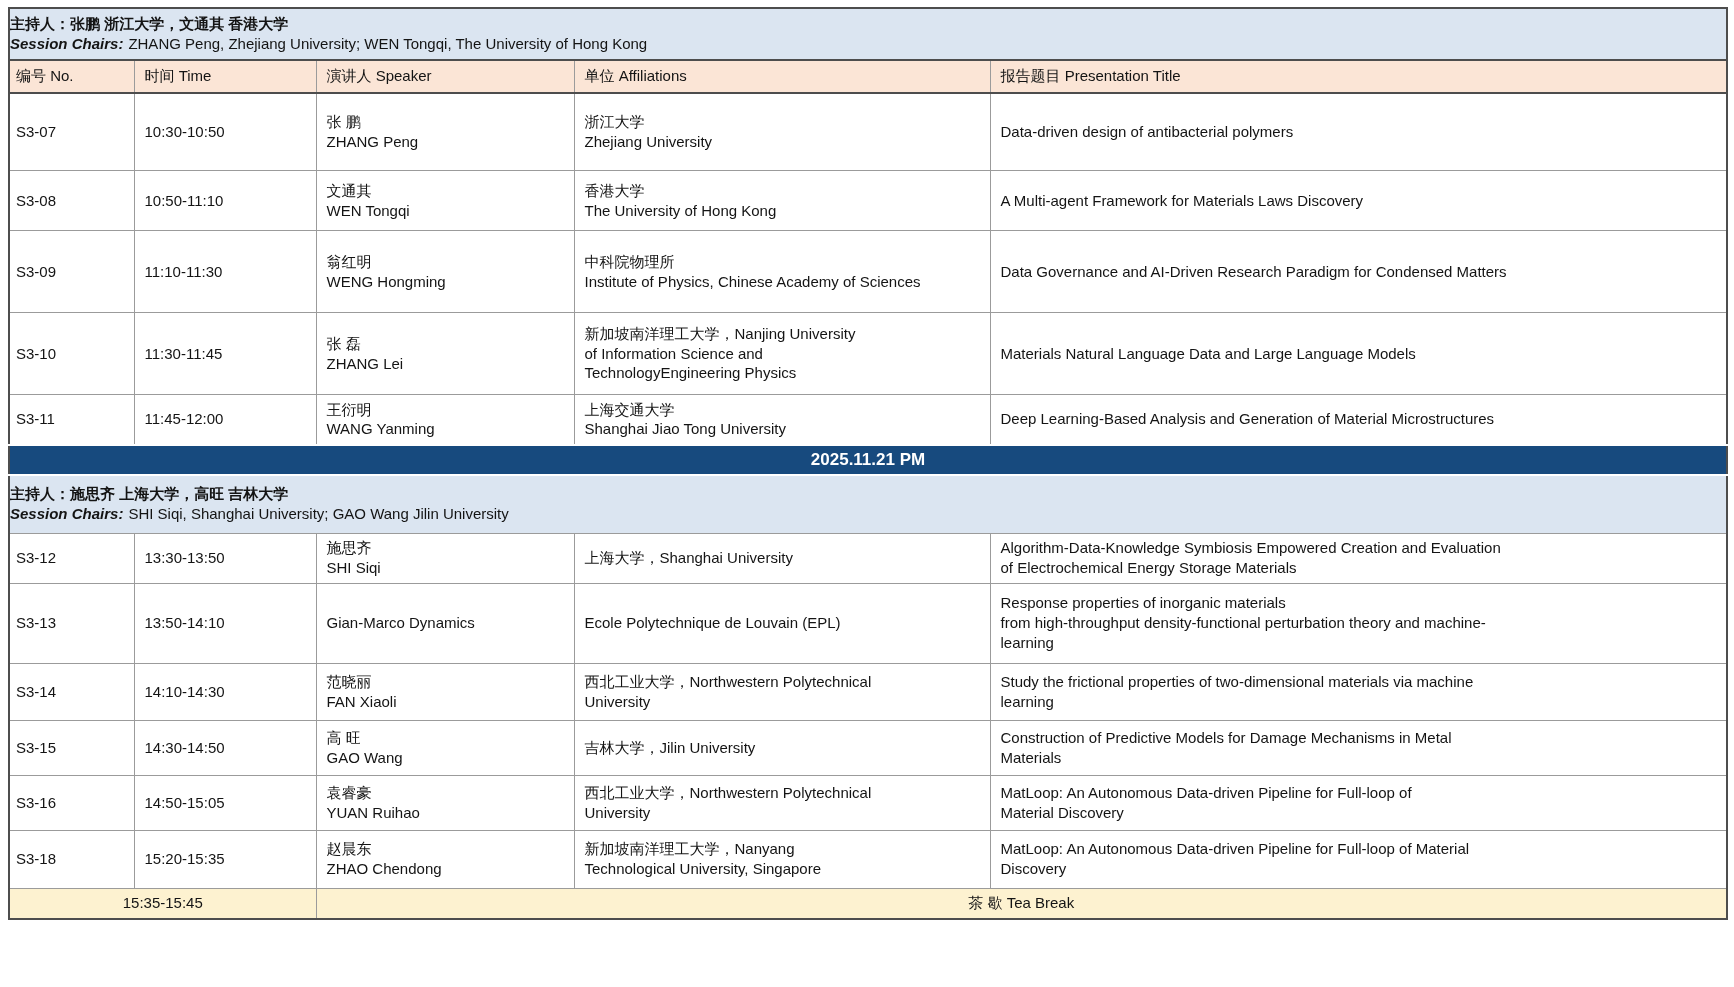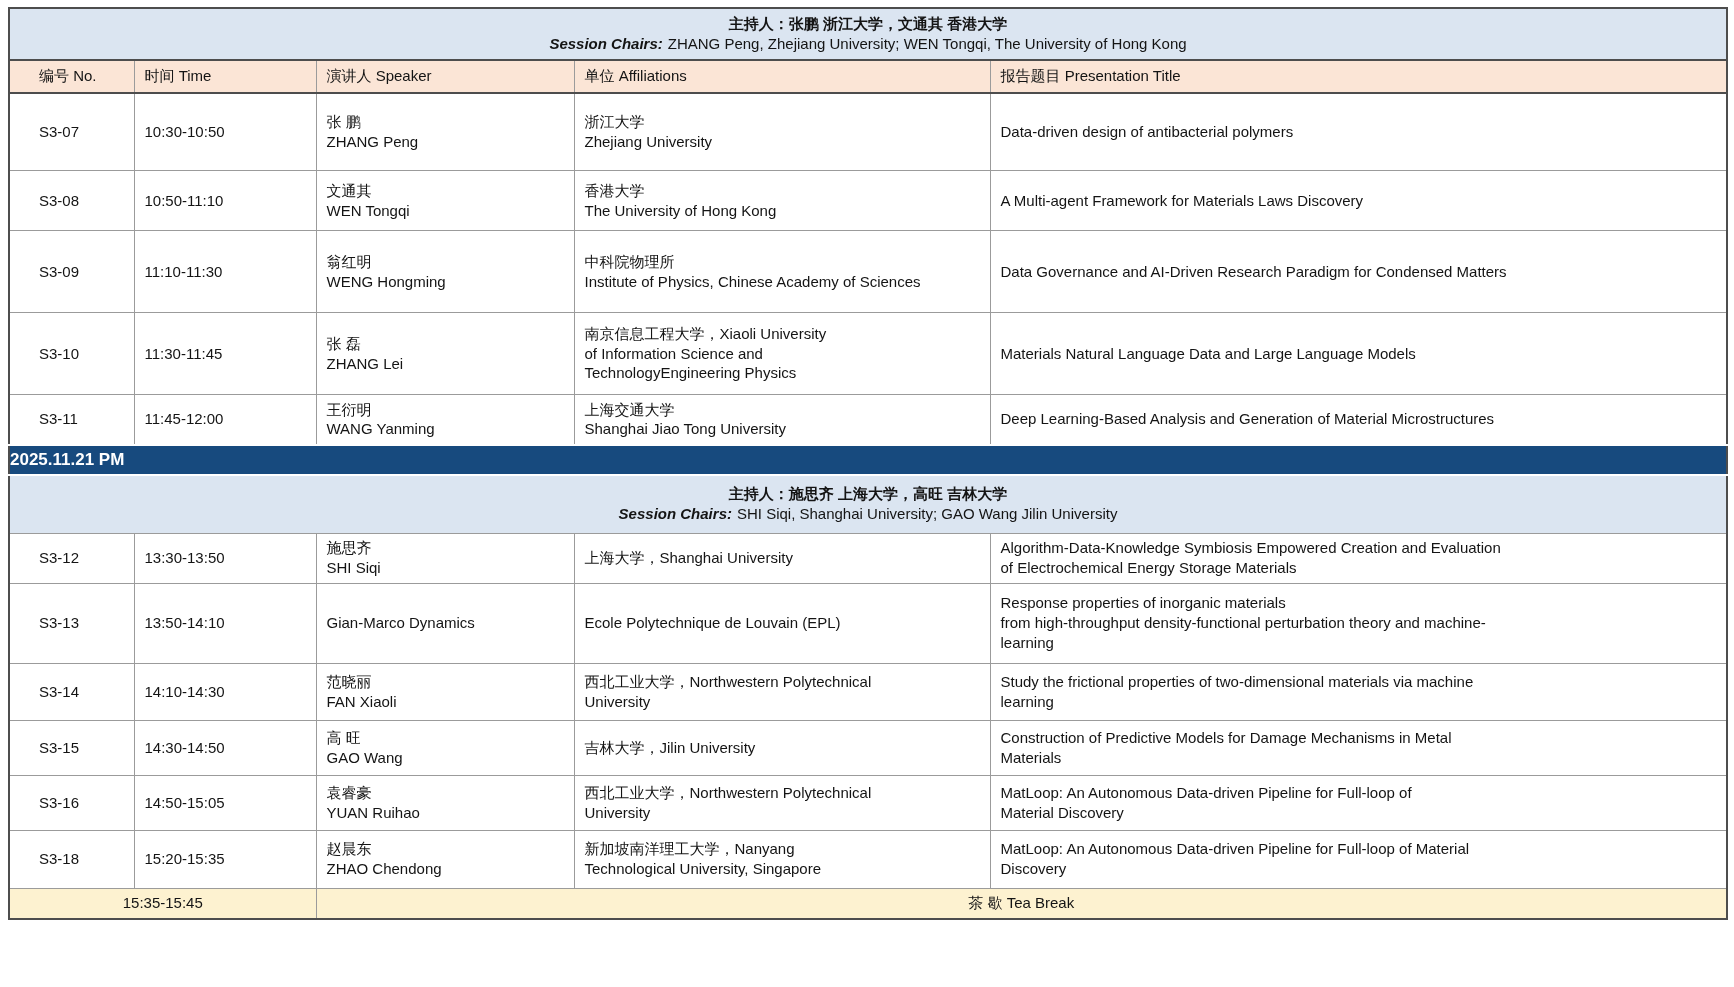--- a/index.html
+++ b/index.html
@@ -28,44 +28,44 @@
   }
   td{
     border:1px solid var(--border_inner);
     padding:4px 10px;
     font-size:15px;
     line-height:1.32;
     vertical-align:middle;
     overflow:hidden;
   }
   .pre{white-space:pre-line;}
-  .col-no{padding-left:29px;}
+  .col-no{padding-left:6px;}
   .col-time{margin-left:24px;}
   
   tr.chairs td{
     background:var(--chairs_bg);
-    text-align:center;
     padding:5px 0;
   }
   .chairs-zh{font-weight:bold;font-size:15px;}
   .chairs-en{font-size:15px;}
   .chairs-en .b{font-weight:bold;margin-right:5px;font-style:italic;}
   
   tr.colhead td{
     background:var(--colhead_bg);
     font-size:15px;
     border-top:2px solid var(--border_outer);
     border-bottom:2px solid var(--border_outer);
   }
   
   tr.banner td{
     background:var(--banner_bg);
     color:var(--banner_fg);
     font-weight:bold;
     font-size:17px;
+    text-align:center;
     padding:3px 0;
     border-left:none;border-right:none;
     border-top:2px solid #ffffff;
     border-bottom:2px solid #ffffff;
   }
   
   tr.tea td{
     background:var(--tea_bg);
     text-align:center;
     padding:4px 6px;
@@ -125,21 +125,21 @@
 WENG Hongming</td>
     <td class="pre">中科院物理所
 Institute of Physics, Chinese Academy of Sciences</td>
     <td class="pre">Data Governance and AI-Driven Research Paradigm for Condensed Matters</td>
   </tr>
   <tr style="height:82px">
     <td class="col-no">S3-10</td>
     <td class="col-time">11:30-11:45</td>
     <td class="pre">张 磊
 ZHANG Lei</td>
-    <td class="pre">南京信息工程大学，Xiaoli University
+    <td class="pre">新加坡南洋理工大学，Nanjing University
 of Information Science and
 TechnologyEngineering Physics</td>
     <td class="pre">Materials Natural Language Data and Large Language Models</td>
   </tr>
   <tr style="height:50px">
     <td class="col-no">S3-11</td>
     <td class="col-time">11:45-12:00</td>
     <td class="pre">王衍明
 WANG Yanming</td>
     <td class="pre">上海交通大学

